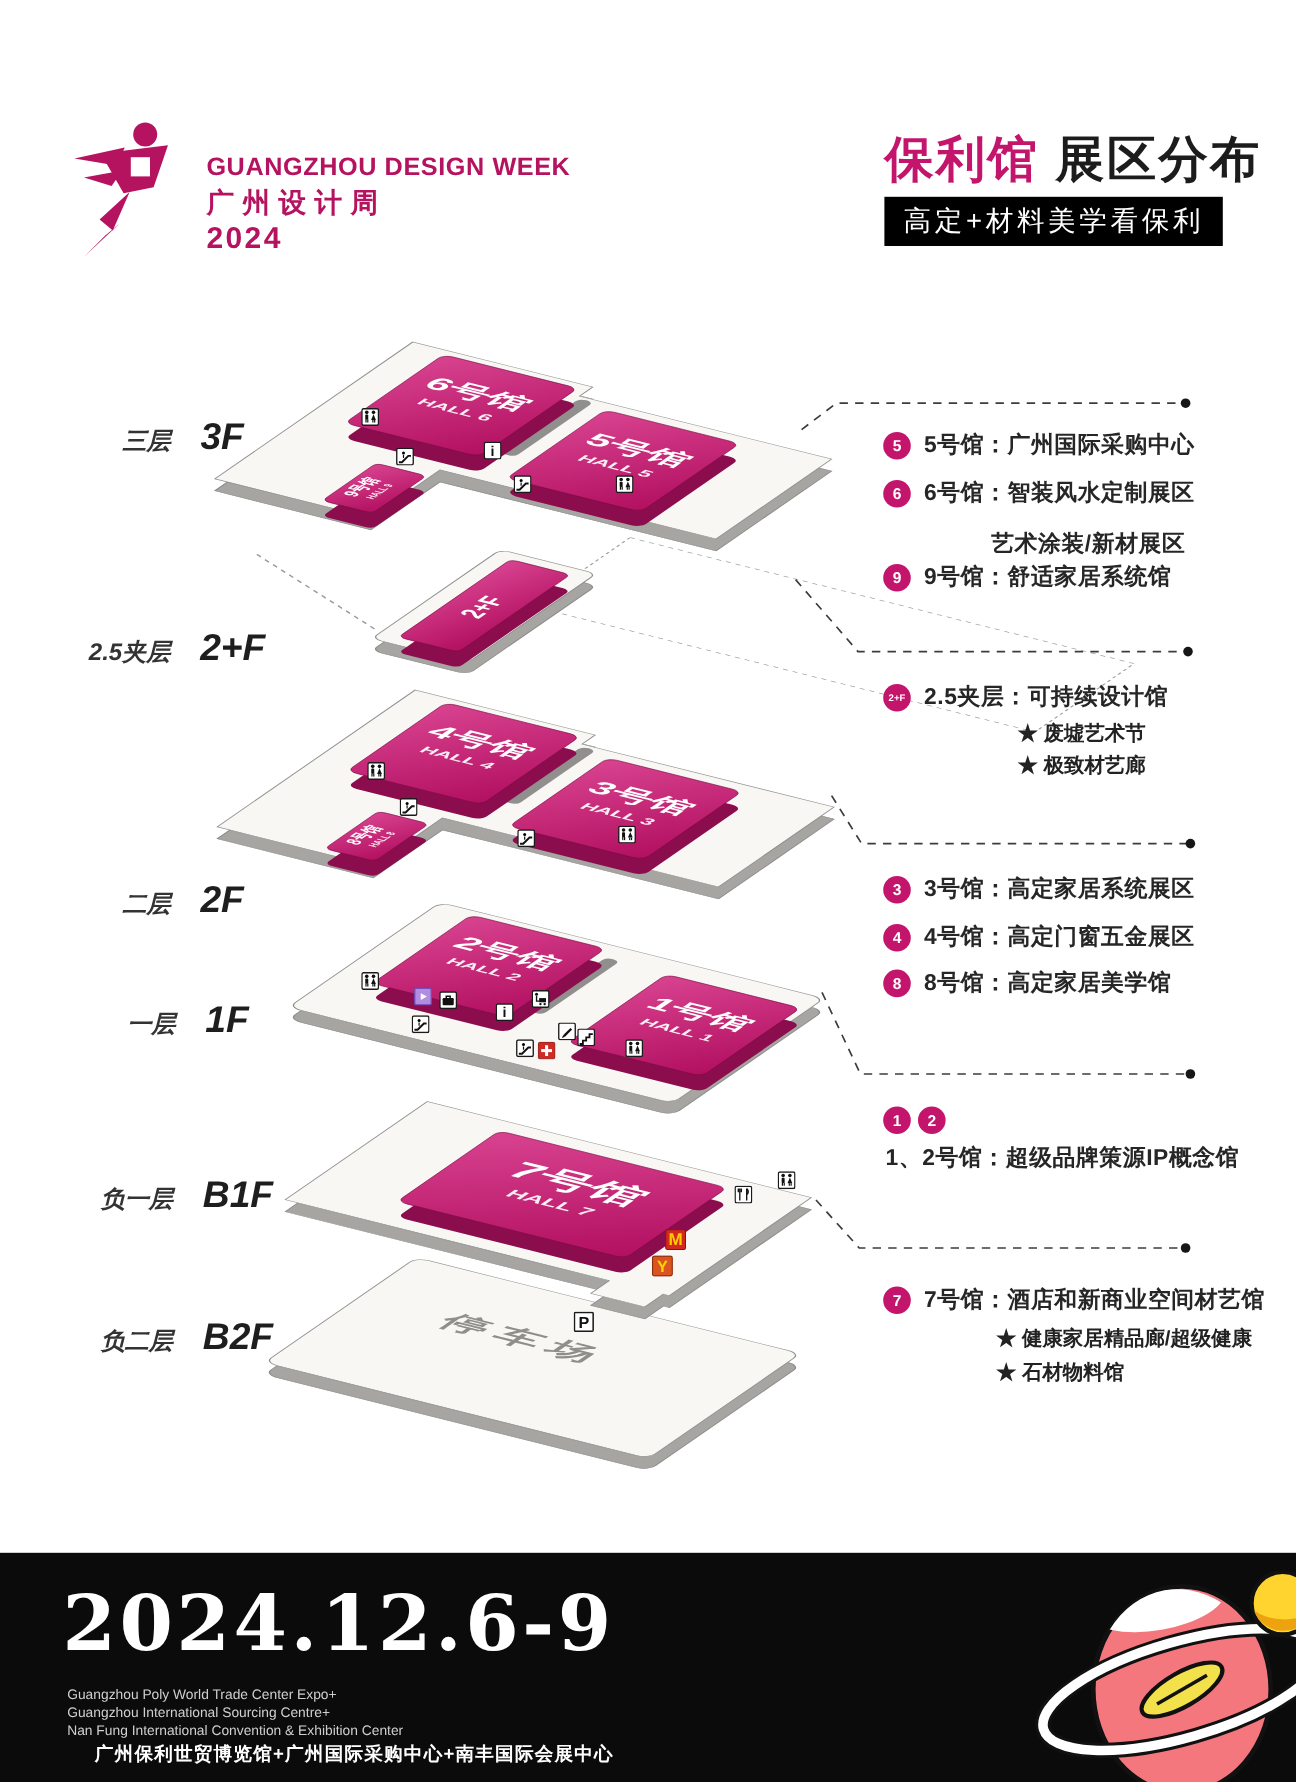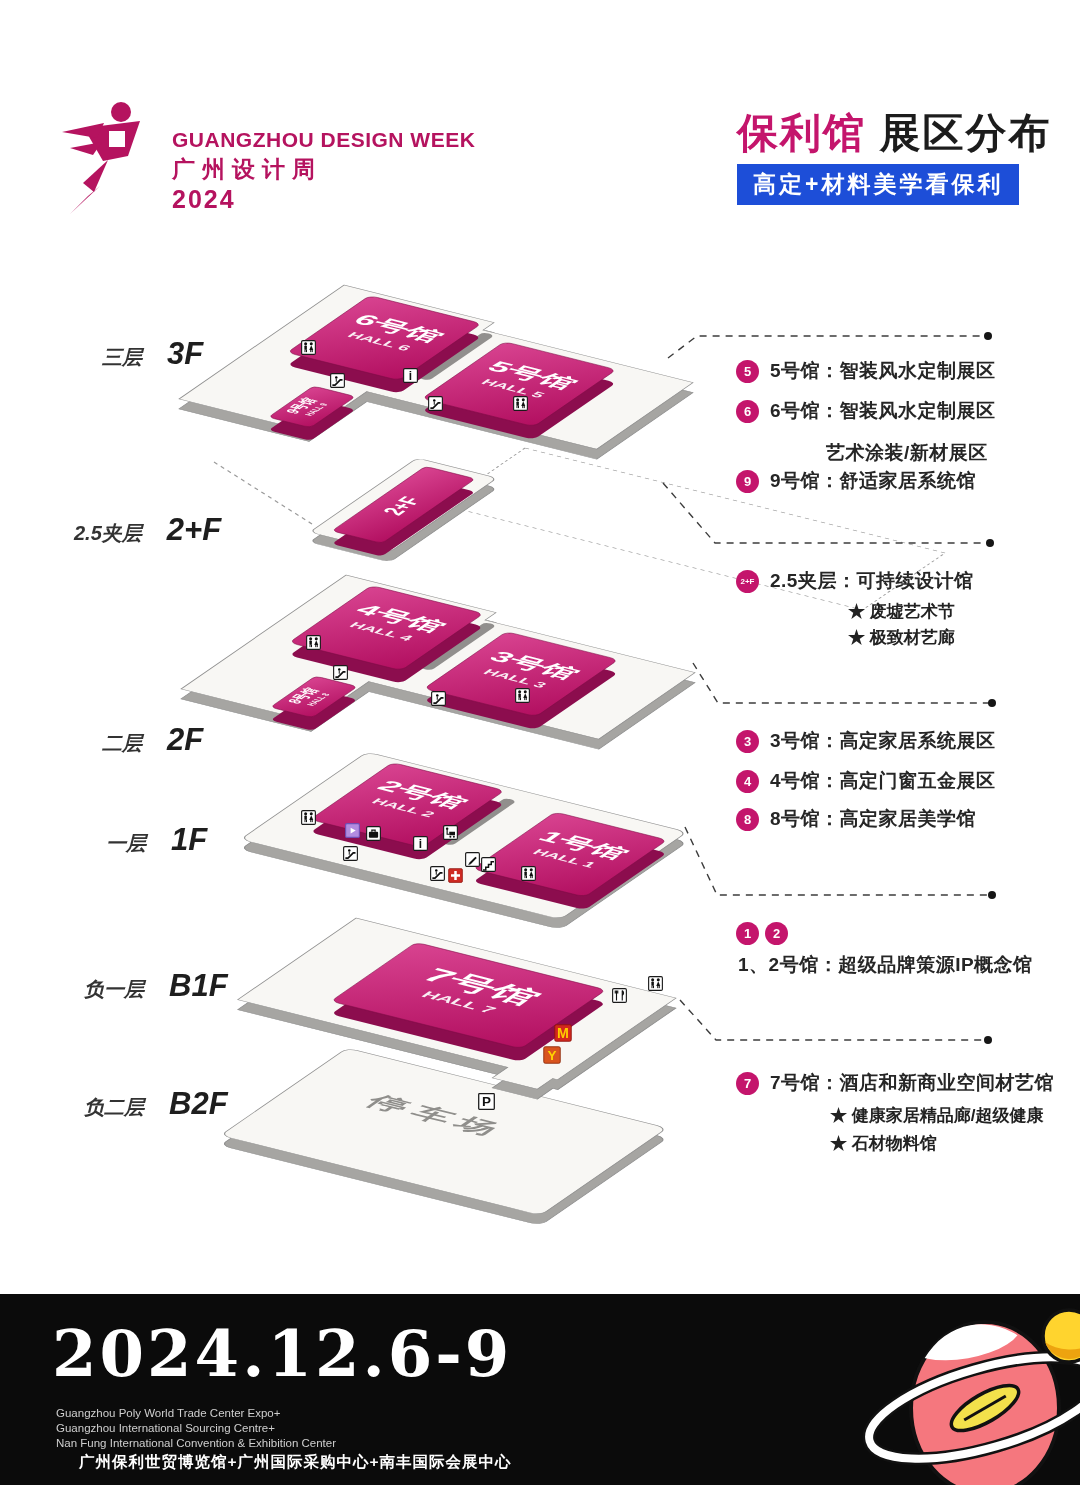--- a/index.html
+++ b/index.html
@@ -7,27 +7,27 @@
        font-family:"Liberation Sans",sans-serif;overflow:hidden;}
   .abs{position:absolute;}
 
   
   .brand-text{line-height:1.15;color:#B5135F;margin-left:12px;}
   .brand-en{font-size:21px;font-weight:800;letter-spacing:.5px;}
   .brand-cn{font-size:23px;font-weight:700;letter-spacing:7px;margin-top:4px;}
   .brand-year{font-size:25px;font-weight:800;margin-top:2px;letter-spacing:2px;}
   .page-title{font-size:41px;font-weight:900;color:#1c1c1c;letter-spacing:2px;white-space:nowrap;}
   .page-title .hl{color:#C4156C;text-align:right;}
-  .banner{background:#1d4ed8;color:#fff;font-size:23px;font-weight:700;letter-spacing:3px;
+  .banner{background:#000000;color:#fff;font-size:23px;font-weight:400;letter-spacing:3px;
           padding:5px 16px;white-space:nowrap;}
 
   
   .floor-label{display:flex;align-items:baseline;gap:25px;white-space:nowrap;font-style:italic;}
   .floor-label .cn{font-size:20px;font-weight:600;color:#333;}
-  .floor-label .en{font-size:31px;font-weight:800;color:#1e1e1e;}
+  .floor-label .en{font-size:31px;font-weight:800;color:#1e1e1e;margin-top:10px;}
 
   
   svg text{font-family:"Liberation Sans",sans-serif;}
   .plate-side{fill:#a6a5a2;stroke:#8b8b8b;stroke-width:1;}
   .plate-top{fill:#f8f7f4;stroke:#8f8f8f;stroke-width:1;}
   .ghost{fill:none;stroke:#9a9a9a;stroke-width:1.2;stroke-dasharray:4 4;}
   .slot{fill:#918f8d;}
   .hall-side{fill:#8C0D4E;}
   .hall-top{fill:url(#hallGrad);stroke:#7c0b45;stroke-width:.6;}
   .hcn{fill:#fff;font-weight:800;text-anchor:middle;}
@@ -309,21 +309,21 @@
     <circle class="leader-dot" cx="992" cy="703" r="4"></circle>
     <polyline class="leader" points="685,827 717,895 992,895"></polyline>
     <circle class="leader-dot" cx="992" cy="895" r="4"></circle>
     <polyline class="leader" points="680,1000 716,1040 988,1040"></polyline>
     <circle class="leader-dot" cx="988" cy="1040" r="4"></circle>
   </g>
 </svg>
 
 <div class="abs legend-row" style="left:736px;top:358px">
   <span class="badge">5</span>
-  <span class="legend-text">5号馆：智装风水定制展区</span>
+  <span class="legend-text">5号馆：广州国际采购中心</span>
 </div>
 <div class="abs legend-row" style="left:736px;top:398px">
   <span class="badge">6</span>
   <span class="legend-text">6号馆：智装风水定制展区</span>
 </div>
 <div class="abs legend-row" style="left:826px;top:440px">
   <span class="legend-text">艺术涂装/新材展区</span>
 </div>
 <div class="abs legend-row" style="left:736px;top:468px">
   <span class="badge">9</span>

